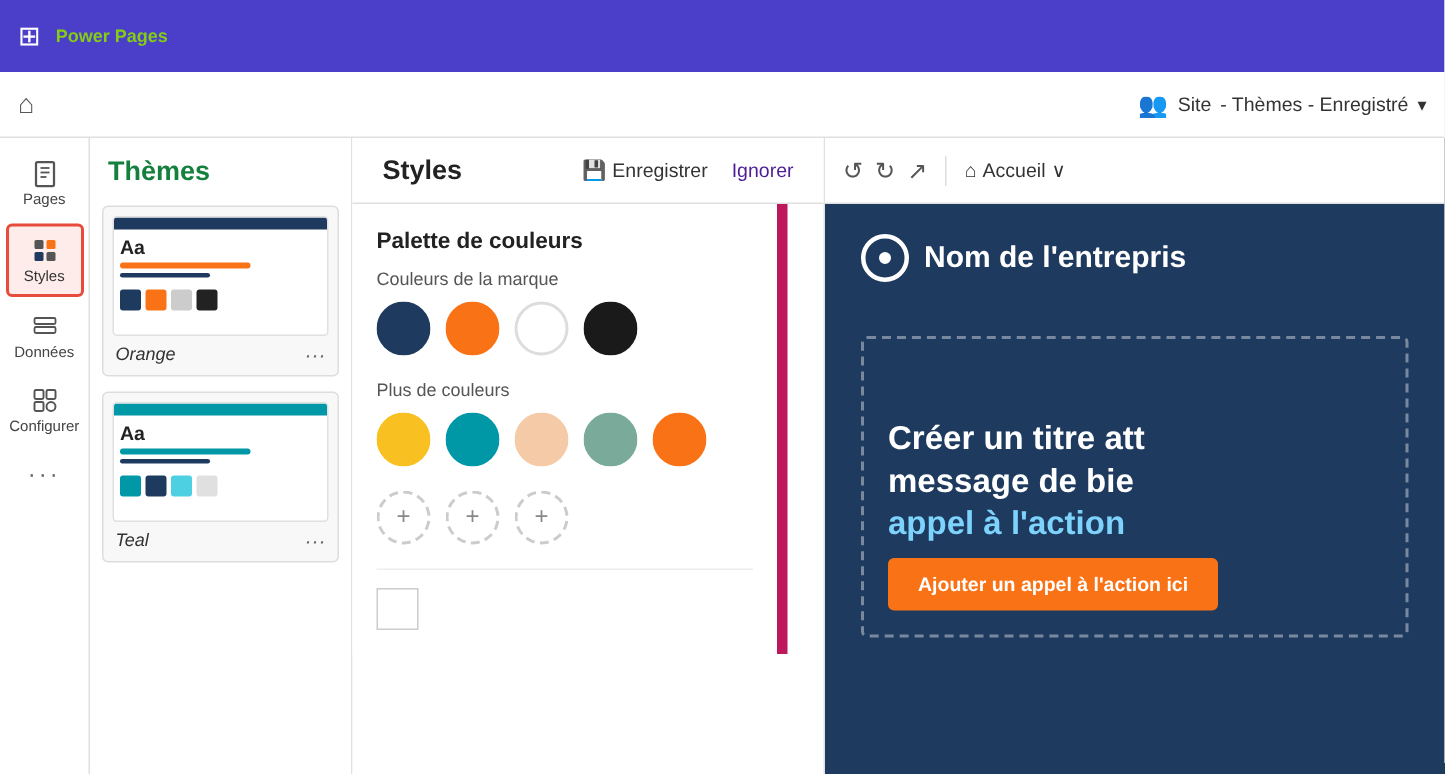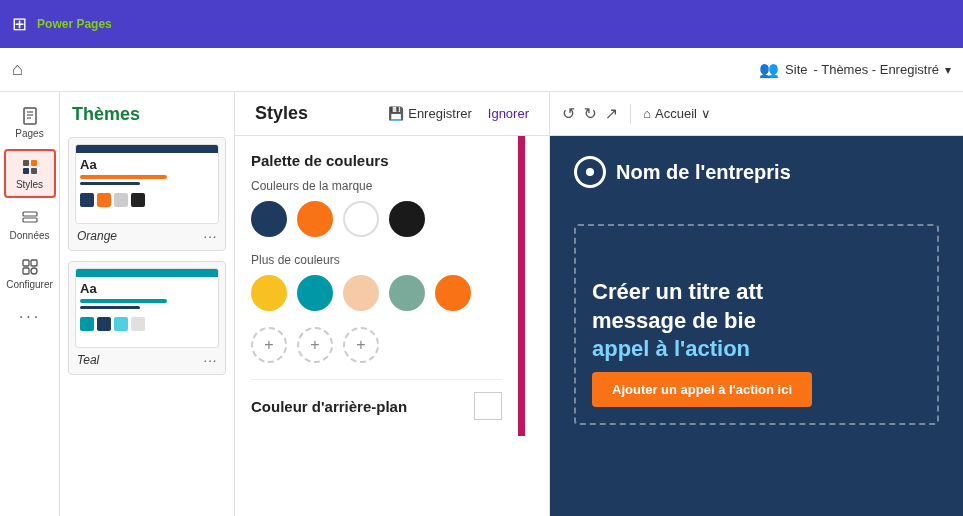--- a/index.html
+++ b/index.html
@@ -393,21 +393,20 @@
           </div>
         <div class="color-circle-add">
             <span>+</span>
           </div>
         <div class="color-circle-add">
             <span>+</span>
           </div>
       </div>
 
       <div class="bg-color-section" style="margin-top:12px;padding-top:12px;border-top:1px solid #eee;">
-        <span class="bg-color-label">Couleur d'arrière-plan</span>
         <div class="bg-color-swatch"></div>
       </div>
     </div>
   </div>
 
   <div class="preview-pane">
 
     <div class="preview-toolbar">
       <span class="preview-toolbar-btn">↺</span>
       <span class="preview-toolbar-btn">↻</span>

